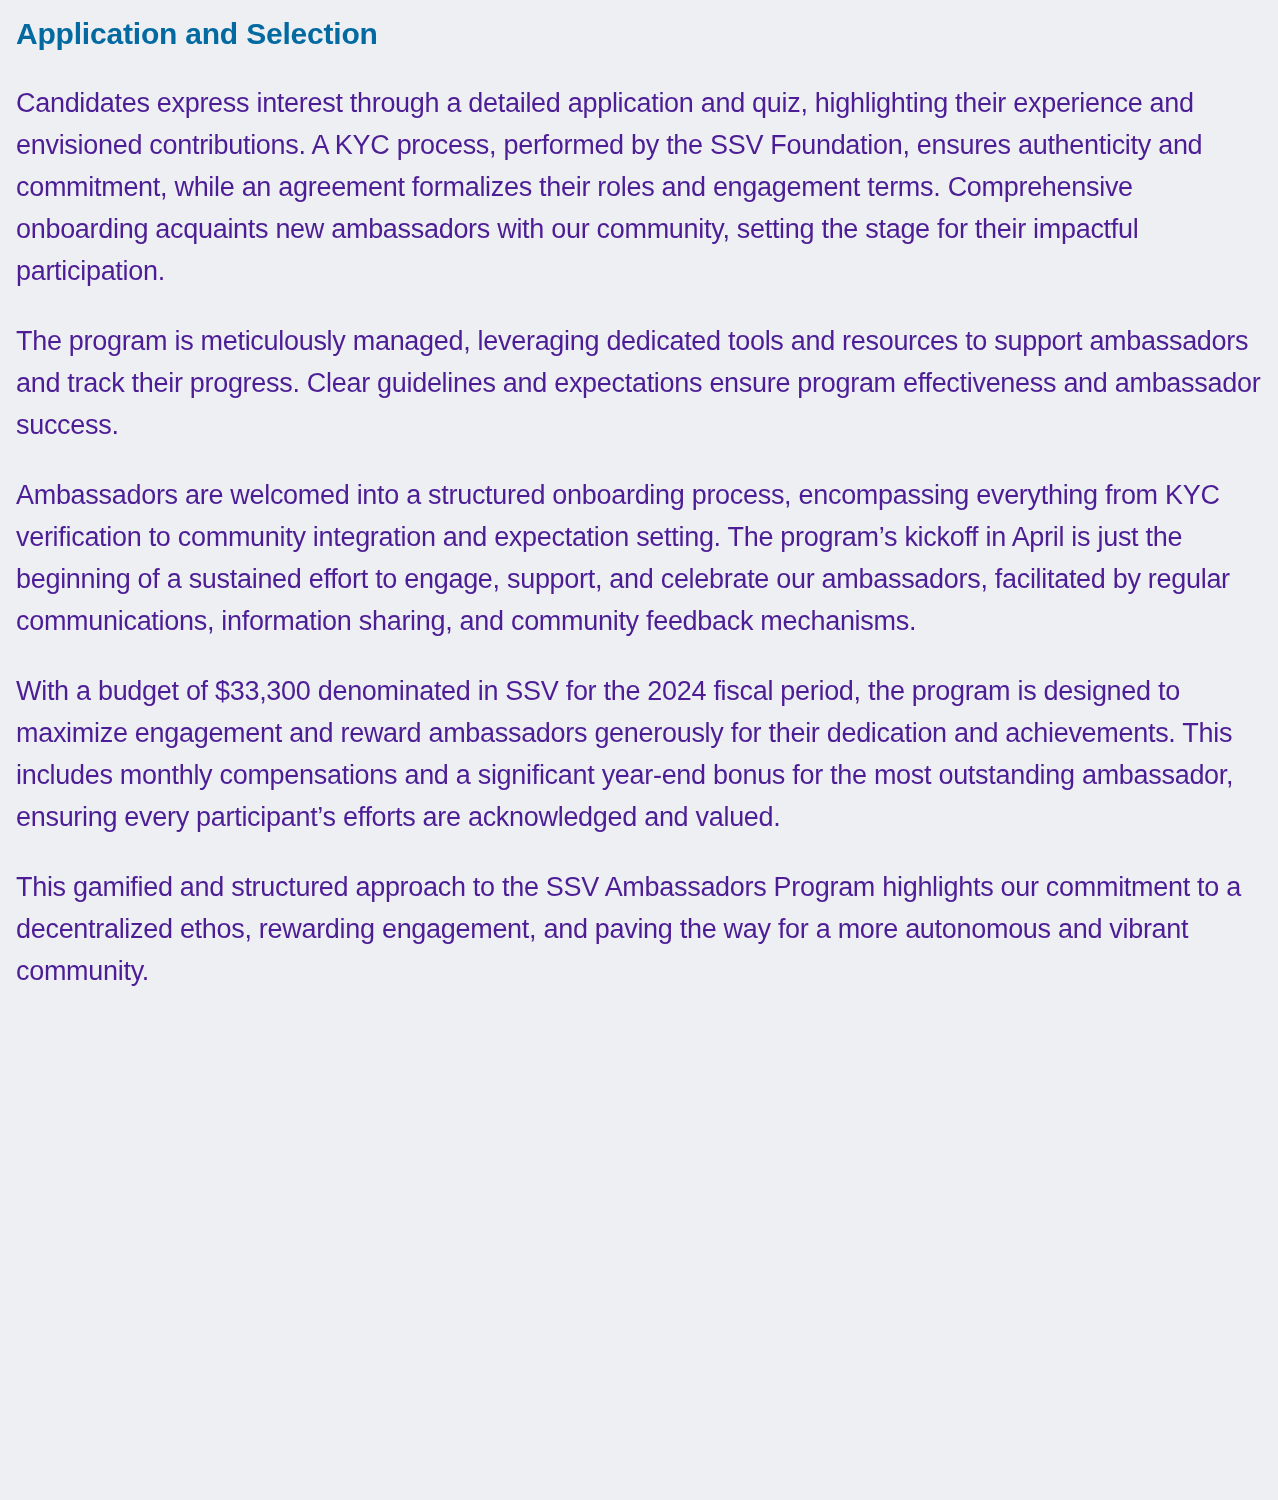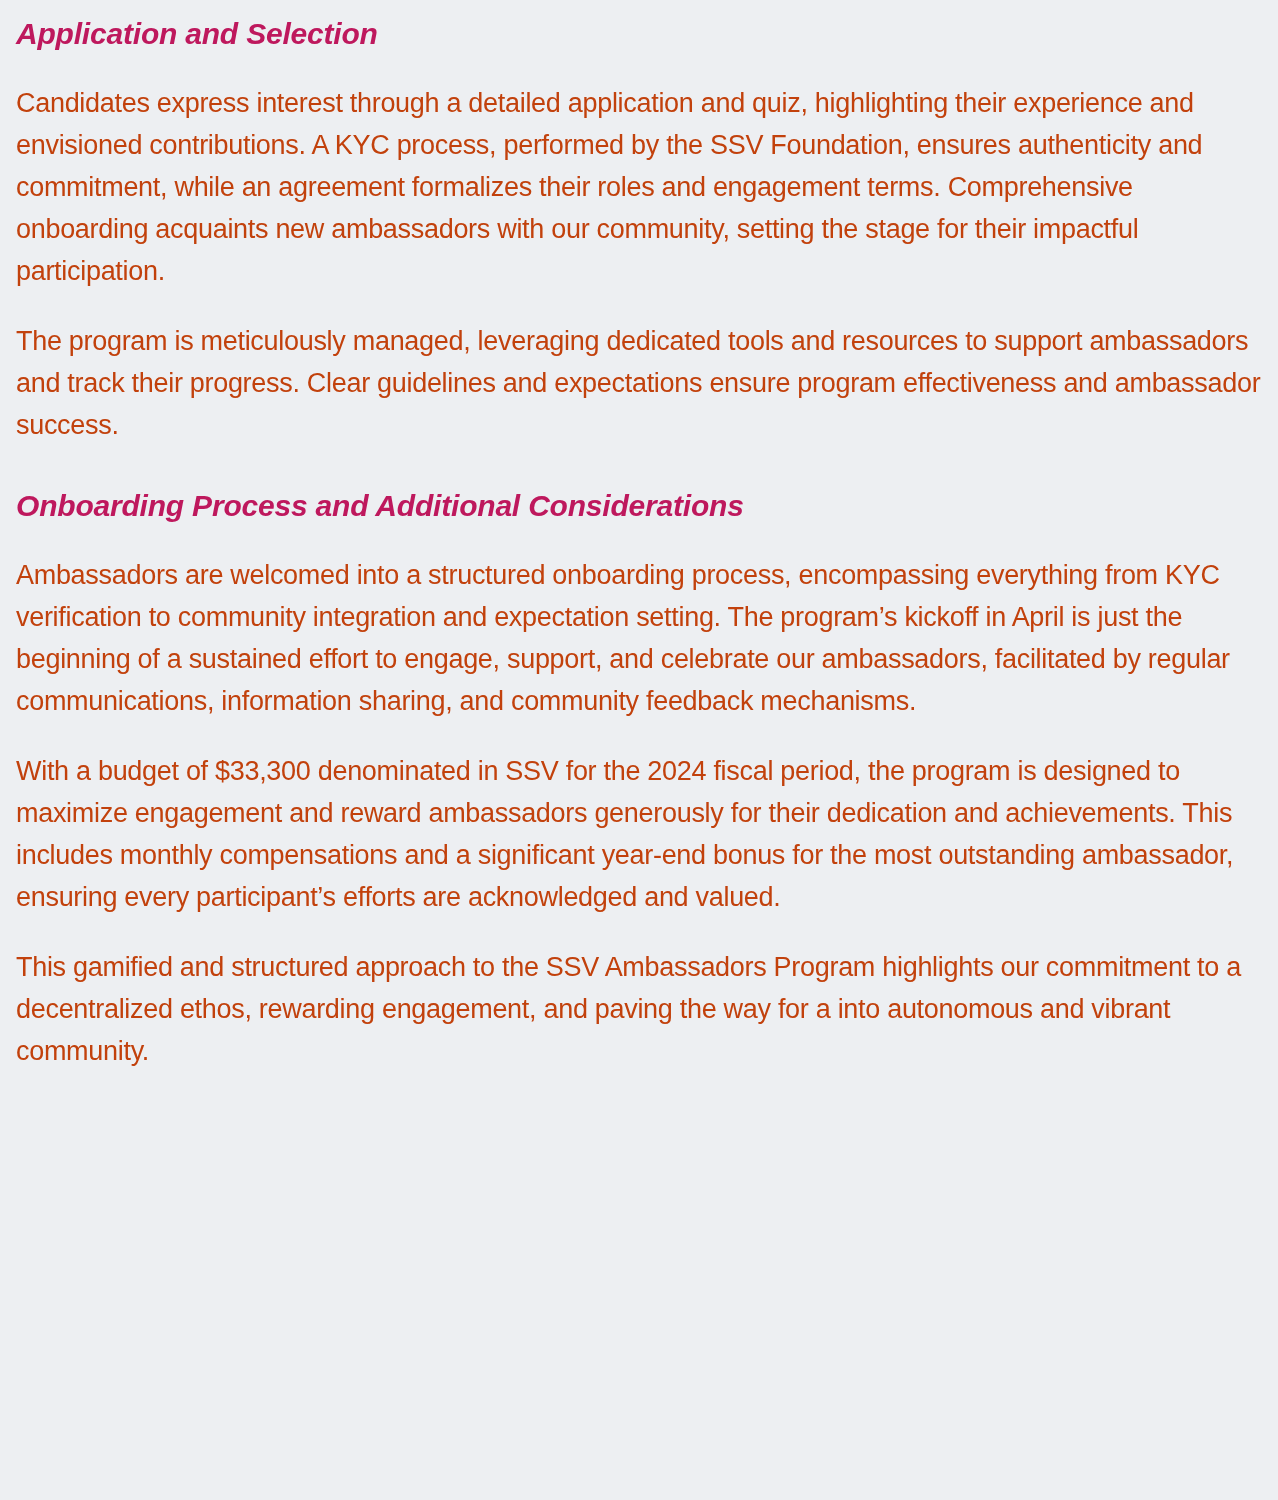--- a/index.html
+++ b/index.html
@@ -12,47 +12,45 @@
     box-sizing: border-box;
     width: 1278px;
     height: 1500px;
     padding: 14px 16px 0 16px;
     overflow: hidden;
   }
   .section-heading {
     font-size: 30px;
     line-height: 40px;
     font-weight: 700;
-    color: #be185d;
+    color: #0369a1;
     letter-spacing: -0.2px;
     margin: 40px 0 28px 0;
-    font-style: italic;
   }
   .section-heading:first-child {
     margin-top: 0;
   }
   .paragraph {
     font-size: 27px;
     line-height: 42px;
     font-weight: 400;
-    color: #c2410c;
+    color: #4c1d95;
     letter-spacing: -0.3px;
     margin: 28px 0;
   }
 </style>
 </head>
 <body>
 
 <div class="article">
 
   <h3 class="section-heading">Application and Selection</h3>
   <p class="paragraph">Candidates express interest through a detailed application and quiz, highlighting their experience and envisioned contributions. A KYC process, performed by the SSV Foundation, ensures authenticity and commitment, while an agreement formalizes their roles and engagement terms. Comprehensive onboarding acquaints new ambassadors with our community, setting the stage for their impactful participation.</p>
 
 
   <p class="paragraph">The program is meticulously managed, leveraging dedicated tools and resources to support ambassadors and track their progress. Clear guidelines and expectations ensure program effectiveness and ambassador success.</p>
 
-  <h3 class="section-heading">Onboarding Process and Additional Considerations</h3>
   <p class="paragraph">Ambassadors are welcomed into a structured onboarding process, encompassing everything from KYC verification to community integration and expectation setting. The program’s kickoff in April is just the beginning of a sustained effort to engage, support, and celebrate our ambassadors, facilitated by regular communications, information sharing, and community feedback mechanisms.</p>
 
   <p class="paragraph">With a budget of $33,300 denominated in SSV for the 2024 fiscal period, the program is designed to maximize engagement and reward ambassadors generously for their dedication and achievements. This includes monthly compensations and a significant year-end bonus for the most outstanding ambassador, ensuring every participant’s efforts are acknowledged and valued.</p>
-  <p class="paragraph">This gamified and structured approach to the SSV Ambassadors Program highlights our commitment to a decentralized ethos, rewarding engagement, and paving the way for a into autonomous and vibrant community.</p>
+  <p class="paragraph">This gamified and structured approach to the SSV Ambassadors Program highlights our commitment to a decentralized ethos, rewarding engagement, and paving the way for a more autonomous and vibrant community.</p>
 
 </div>
 
 </body></html>

